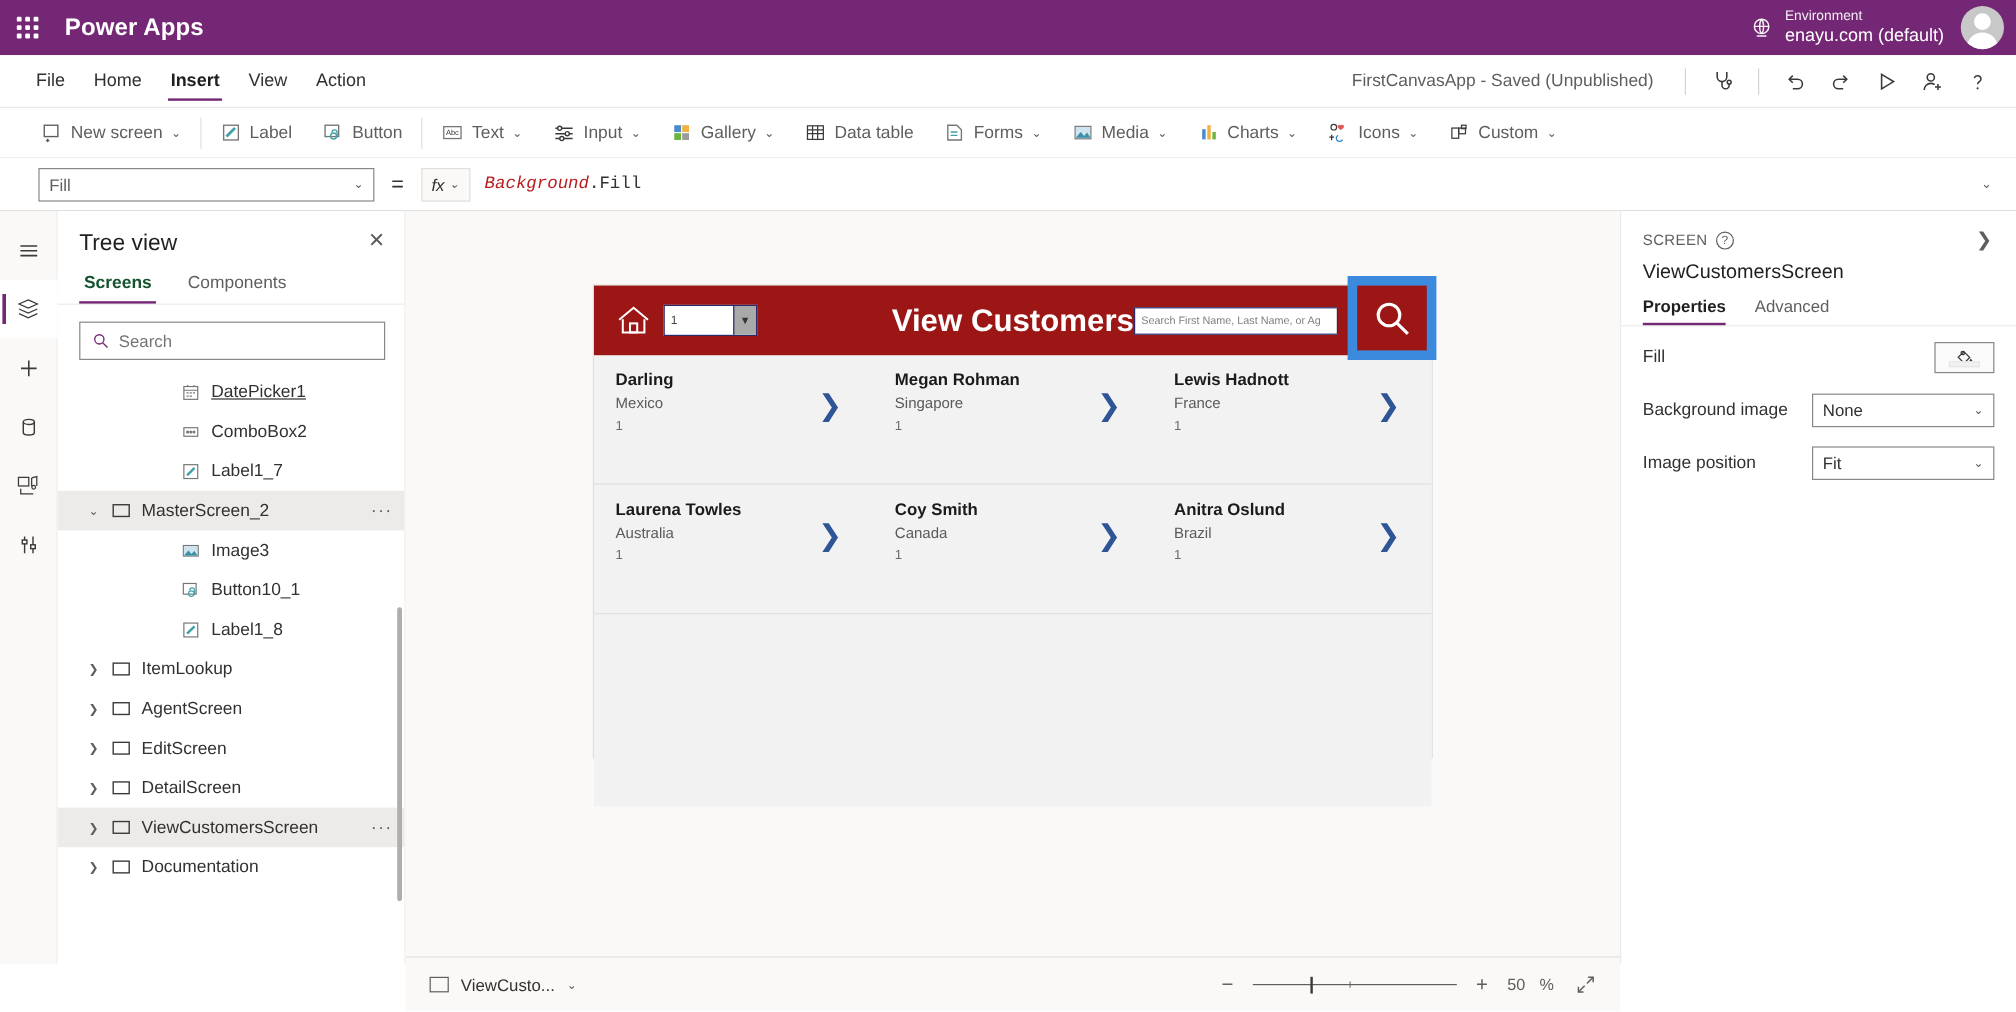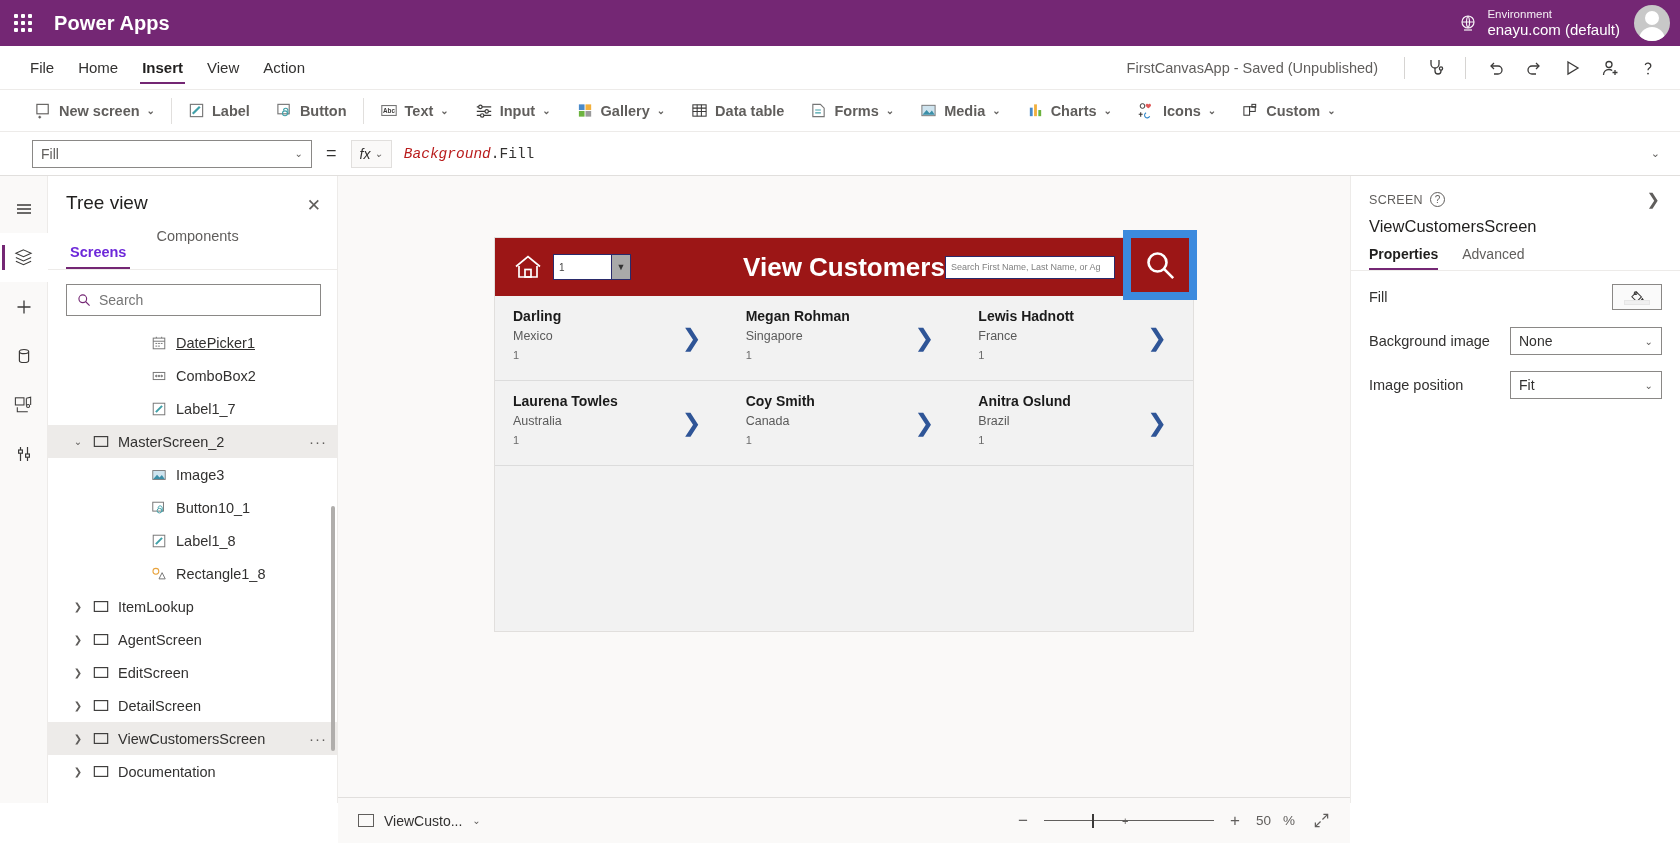--- a/index.html
+++ b/index.html
@@ -60,21 +60,21 @@
   .appname { font-size: 14.5px; color: #605e5c; margin-right: 14px; }
   .vsep { width: 1px; height: 22px; background: #d6d4d2; margin: 0 10px; }
   .icon-btn {
     width: 36px; height: 34px; display: flex; align-items: center; justify-content: center;
     cursor: pointer; color: #3b3a39;
   }
 
   
   .ribbon {
     height: 42px; background: #fff; display: flex; align-items: center;
-    border-bottom: 1px solid #edebe9; padding-left: 22px; font-weight: bold;
+    border-bottom: 1px solid #edebe9; padding-left: 22px;
   }
   .rb-item {
     display: flex; align-items: center; gap: 7px; height: 42px; padding: 0 13px;
     font-size: 14.5px; color: #605e5c; cursor: pointer; white-space: nowrap;
   }
   .rb-sep { width: 1px; height: 26px; background: #e1dfdd; margin: 0 3px; }
   .caret { font-size: 10px; color: #605e5c; }
 
   .formulabar {
     height: 44px; background: #fff; display: flex; align-items: center;
@@ -115,29 +115,29 @@
   .rail-btn.active { background: #fff; }
   .rail-btn.active::before {
     content:""; position:absolute; left:2px; top:12px; bottom:12px; width:3px; background:#742774;
   }
 
   
   .tree {
     width: 290px; background: #fff; border-right: 1px solid #edebe9;
     display: flex; flex-direction: column; position: relative;
   }
-  .tree-head { display: flex; align-items: flex-end; padding: 16px 16px 8px 18px; gap: 36px; }
+  .tree-head { display: flex; align-items: flex-start; padding: 16px 16px 8px 18px; gap: 36px; }
   .tree-title { font-size: 19px; color: #201f1e; }
   .tree-close { margin-left: auto; font-size: 17px; color: #605e5c; cursor: pointer; line-height: 1; }
   .tree-tabs { display: flex; padding-left: 18px; border-bottom: 1px solid #edebe9; }
   .tree-tab {
     font-size: 14.5px; color: #605e5c; padding: 6px 4px 9px; margin-right: 22px;
     cursor: pointer; position: relative;
   }
-  .tree-tab.active { color: #6d28d9; font-weight: bold; margin-top: 16px; }
+  .tree-tab.active { color: #14532d; font-weight: bold; }
   .tree-tab.active::after {
     content:""; position:absolute; left:0; right:0; bottom:0; height:2px; background:#742774;
   }
   .tree-search {
     margin: 14px 16px 6px 18px; height: 32px; border: 1px solid #8a8886; background:#fff;
     display: flex; align-items: center; gap: 8px; padding: 0 10px; cursor: text;
   }
   .tree-search input {
     border: none; outline: none; font-size: 14px; color: #605e5c; background: transparent;
     font-family: "Liberation Sans", sans-serif; width: 100%;
@@ -195,21 +195,21 @@
     position: absolute; right: -4px; top: -8px; width: 74px; height: 70px;
     background: #3c8ade; display: flex; align-items: center; justify-content: center;
     cursor: pointer;
   }
   .search-btn-inner {
     width: 58px; height: 54px; background: #9c1616;
     display: flex; align-items: center; justify-content: center;
   }
 
   .gal-row {
-    display: flex; height: 85px; border-bottom: 1px solid #dcdcdc; background: #f2f2f2;
+    display: flex; height: 108px; border-bottom: 1px solid #dcdcdc; background: #f2f2f2;
   }
   .gal-cell {
     flex: 1; position: relative; padding: 12px 0 0 18px; cursor: pointer;
   }
   .gal-name { font-size: 14px; font-weight: bold; color: #1b1b1b; }
   .gal-sub { font-size: 12.5px; color: #5a5a5a; margin-top: 5px; }
   .gal-num { font-size: 11px; color: #6b6b6b; margin-top: 6px; }
   .gal-chev {
     position: absolute; right: 26px; top: 28px; font-size: 24px; color: #2f5597;
     font-family: "DejaVu Sans", sans-serif; font-weight: 300;
@@ -621,30 +621,20 @@
         <div class="t-row" style="padding-left: 78px;">
           <span class="t-chev"></span>
           <span class="t-ico">
             <svg width="16" height="16" viewBox="0 0 18 18" fill="none">
               <rect x="2.5" y="2.5" width="13" height="13" stroke="#767676" stroke-width="1.1"></rect>
               <path d="M5.5 12.5L12.5 5.5" stroke="#40a0a8" stroke-width="2.3"></path>
             </svg>
           </span>
           <span class="t-label">Label1_8</span>
         </div>
-        <div class="t-row" style="padding-left: 78px;">
-          <span class="t-chev"></span>
-          <span class="t-ico">
-            <svg width="16" height="16" viewBox="0 0 18 18" fill="none">
-              <circle cx="5.5" cy="6" r="3.3" stroke="#e8a33d" stroke-width="1.2"></circle>
-              <path d="M9 14.5h7l-3.5-7z" stroke="#767676" stroke-width="1.1"></path>
-            </svg>
-          </span>
-          <span class="t-label">Rectangle1_8</span>
-        </div>
         <div class="t-row" style="padding-left: 42px;">
           <span class="t-chev" style="margin-left: -22px;">❯</span>
           <span class="t-ico">
             <svg width="16" height="13" viewBox="0 0 18 14" fill="none" stroke="#3b3a39" stroke-width="1.3">
               <rect x="1.5" y="1.5" width="15" height="11"></rect>
             </svg>
           </span>
           <span class="t-label">ItemLookup</span>
         </div>
         <div class="t-row" style="padding-left: 42px;">

